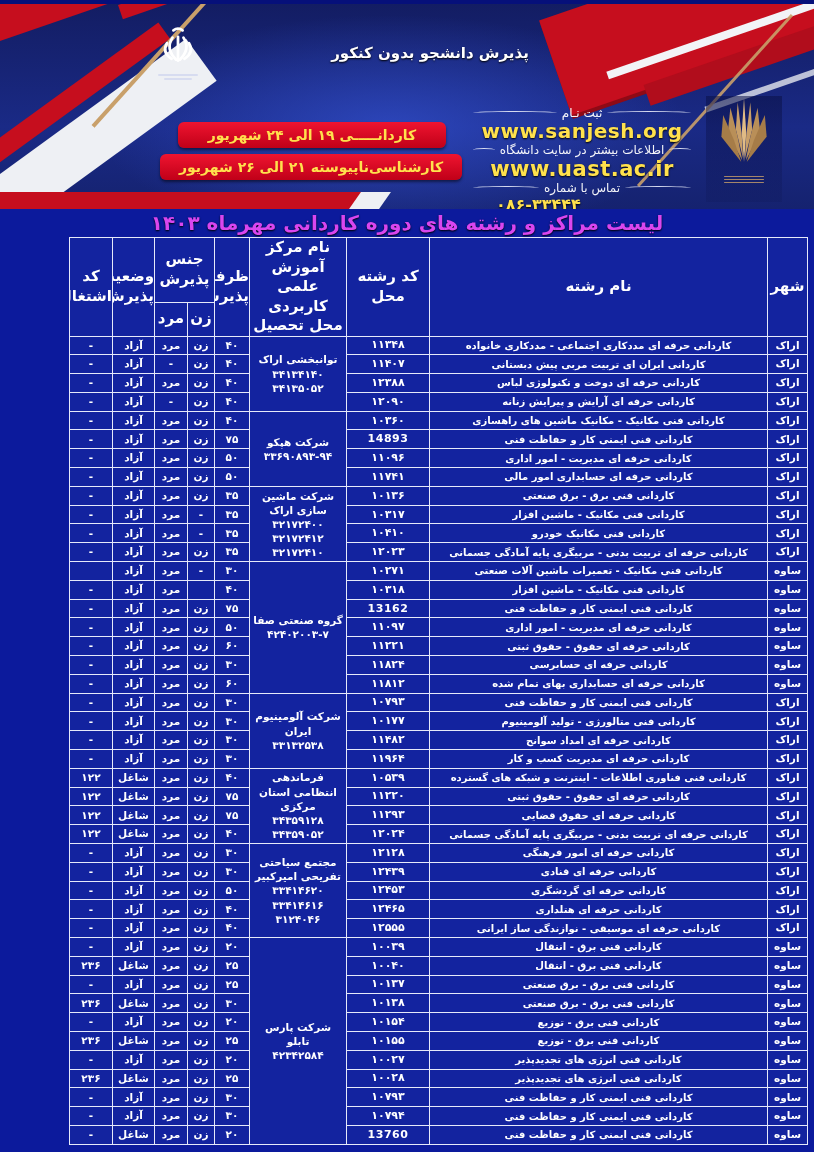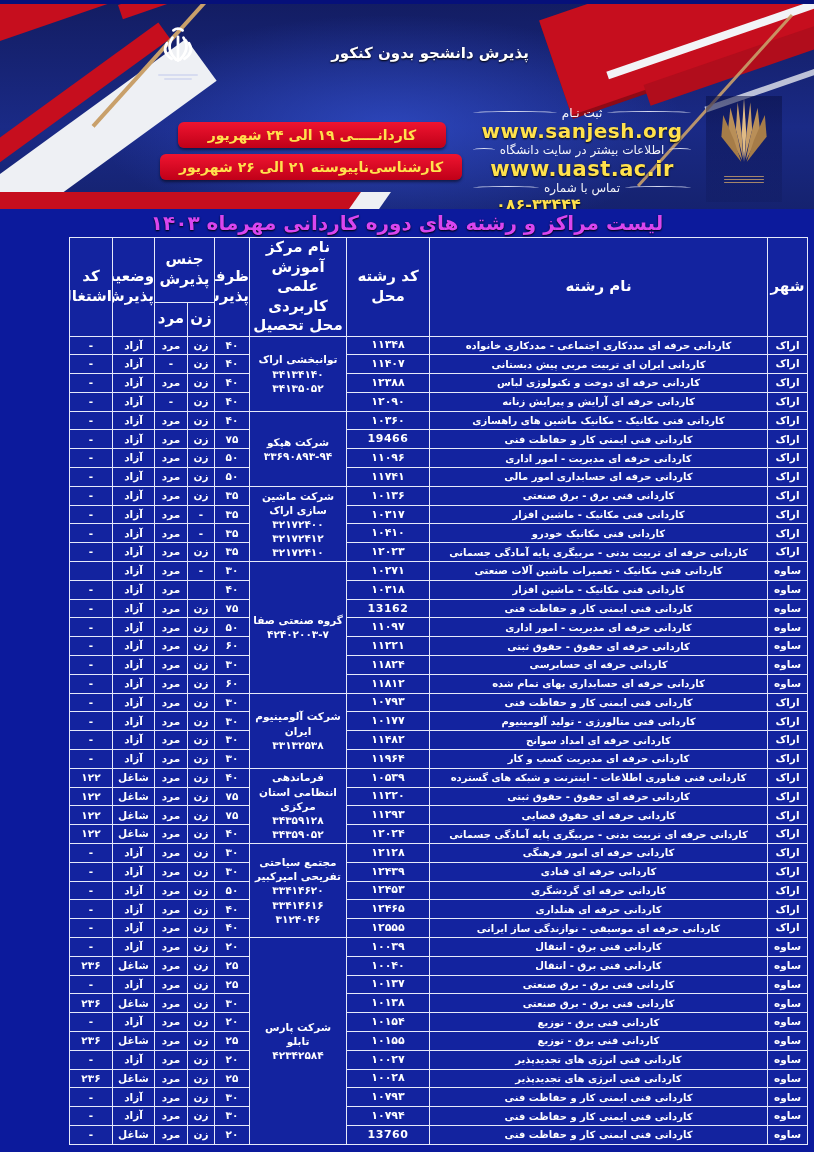--- a/index.html
+++ b/index.html
@@ -238,21 +238,21 @@
             </td>
             <td class="cap">۴۰</td>
             <td class="g">زن</td>
             <td class="g">مرد</td>
             <td class="st">آزاد</td>
             <td class="job">-</td>
           </tr>
           <tr>
             <td class="city">اراک</td>
             <td class="fname">کاردانی فنی ایمنی کار و حفاظت فنی</td>
-            <td class="code">19466</td>
+            <td class="code">14893</td>
             <td class="cap">۷۵</td>
             <td class="g">زن</td>
             <td class="g">مرد</td>
             <td class="st">آزاد</td>
             <td class="job">-</td>
           </tr>
           <tr>
             <td class="city">اراک</td>
             <td class="fname">کاردانی حرفه ای مدیریت - امور اداری</td>
             <td class="code">۱۱۰۹۶</td>

